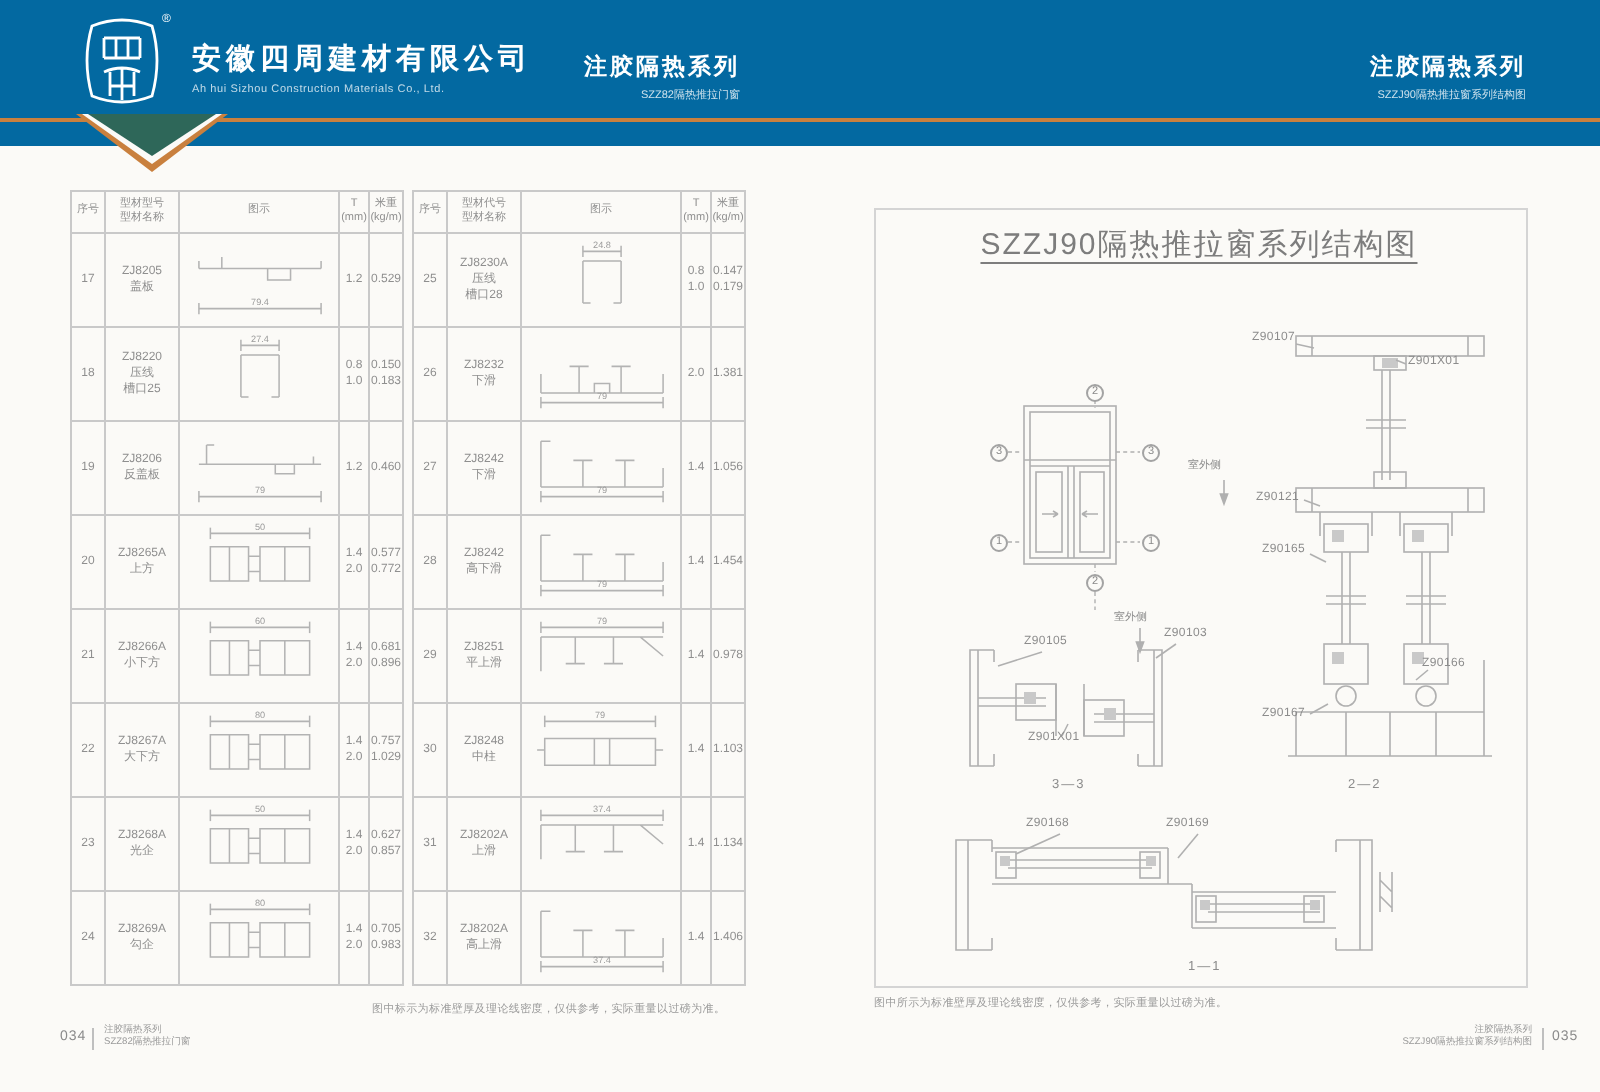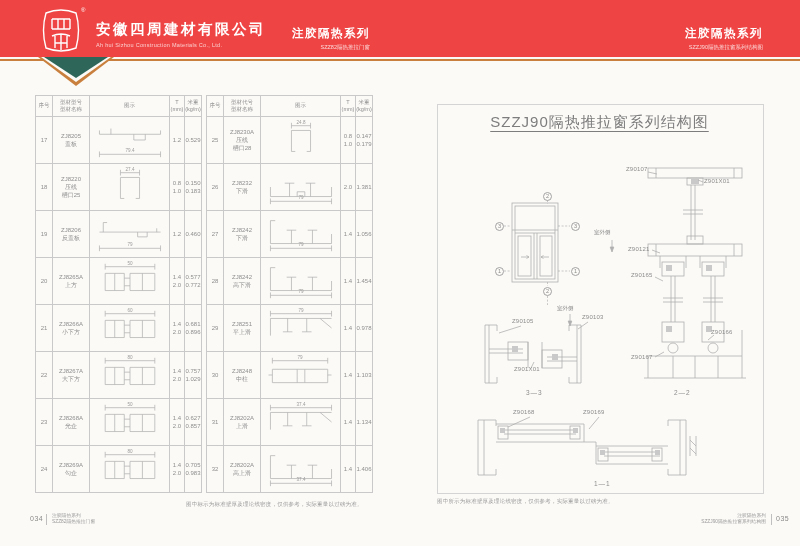--- a/index.html
+++ b/index.html
@@ -3,21 +3,21 @@
 <meta charset="utf-8">
 <style>
   html,body{margin:0;padding:0;}
   body{
     width:800px;height:546px;position:relative;overflow:hidden;
     background:#fbfaf7;
     font-family:"Liberation Sans","DejaVu Sans",sans-serif;
     -webkit-font-smoothing:antialiased;
   }
   
-  .topbar{position:absolute;left:0;top:0;width:800px;height:57px;background:#ef4444;}
+  .topbar{position:absolute;left:0;top:0;width:800px;height:73px;background:#0369a1;}
   .accent-line{position:absolute;left:0;top:59px;width:800px;height:2px;background:#c9803e;}
   .chev{position:absolute;}
   .chev-o{left:38px;top:57px;width:76px;height:29px;background:#c9803e;clip-path:polygon(0 0,100% 0,50% 100%);}
   .chev-w{left:41px;top:57px;width:70px;height:25px;background:#fbfaf7;clip-path:polygon(0 0,100% 0,50% 100%);}
   .chev-g{left:44px;top:57px;width:64px;height:21px;background:#2e6759;clip-path:polygon(0 0,100% 0,50% 100%);}
   .logo{position:absolute;left:40px;top:7px;}
   .reg{position:absolute;left:81px;top:7px;font-size:6px;color:#fff;}
   .co-block{position:absolute;left:96px;top:20px;color:#fff;}
   .co-cn{font-size:14.5px;font-weight:bold;letter-spacing:2.5px;}
   .co-en{font-size:5.5px;color:rgba(255,255,255,.75);margin-top:3px;letter-spacing:.3px;}

